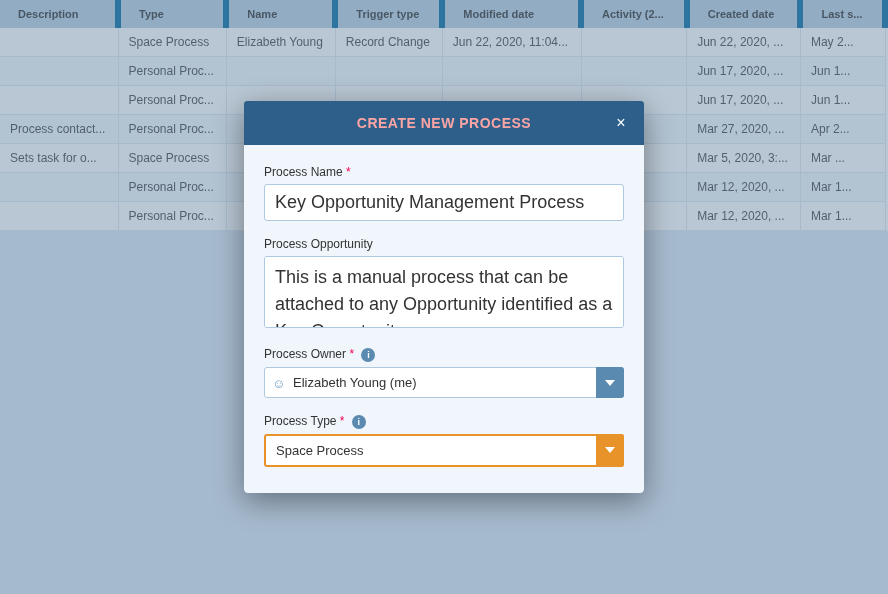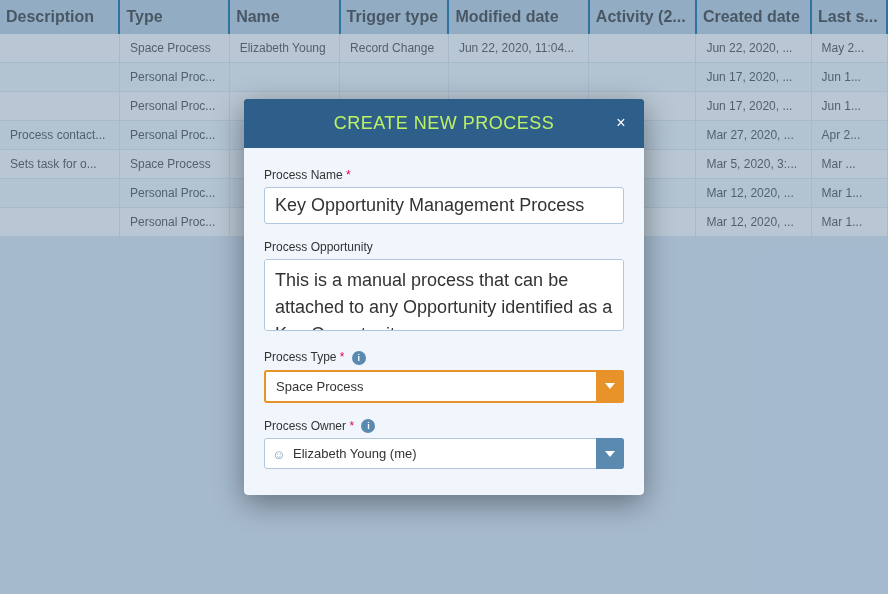--- a/index.html
+++ b/index.html
@@ -25,27 +25,27 @@
       width: 100%;
       border-collapse: collapse;
       background: #fff;
     }
 
     table.bg-table thead tr {
       background: #b8cfe0;
     }
 
     table.bg-table thead th {
-      padding: 8px 6px;
+      padding: 8px 18px;
       text-align: left;
       font-weight: 600;
       color: #333;
-      border-right: 2px solid #0369a1;
+      border-right: 6px solid #0369a1;
       white-space: nowrap;
-      font-size: 16px;
+      font-size: 11px;
     }
 
     table.bg-table tbody tr {
       border-bottom: 1px solid #dde8f0;
       background: #fff;
     }
 
     table.bg-table tbody tr:nth-child(even) {
       background: #f3f8fc;
     }
@@ -80,23 +80,23 @@
     .modal-header {
       background: #2e5f8a;
       padding: 14px 16px;
       display: flex;
       align-items: center;
       justify-content: center;
       position: relative;
     }
 
     .modal-title {
-      color: #bef264;
-      font-size: 18px;
-      font-weight: 400;
+      color: #fca5a5;
+      font-size: 14px;
+      font-weight: 700;
       letter-spacing: 0.5px;
       text-transform: uppercase;
     }
 
     .modal-close {
       position: absolute;
       right: 12px;
       top: 50%;
       transform: translateY(-50%);
       color: #fff;
@@ -379,49 +379,49 @@
 
       <div class="form-group">
         <label class="form-label">
           <span>Process Opportunity</span>
         </label>
         <textarea class="form-input" style="">This is a manual process that can be attached to any Opportunity identified as a Key Opportunity</textarea>
       </div>
 
       <div class="form-group">
         <label class="form-label">
-          <span>Process Type</span> <span class="required">*</span>
-          <span class="info-icon">i</span>
-        </label>
-        <div class="process-type-select-wrap">
-          <select style="padding-right:36px;">
-            <option>Space Process</option>
-          </select>
-          <span class="select-arrow select-arrow-orange">
-            <svg viewBox="0 0 10 6">
-                <path d="M0 0l5 6 5-6z"></path>
-              </svg>
-          </span>
-        </div>
-      </div>
-
-      <div class="form-group">
-        <label class="form-label">
           <span>Process Owner</span> <span class="required">*</span>
           <span class="info-icon">i</span>
         </label>
         <div class="select-wrap">
           <span class="select-person-icon">☺</span>
           <select>
             <option>Elizabeth Young (me)</option>
           </select>
           <span class="select-arrow">
             <svg viewBox="0 0 10 6">
                 <path d="M0 0l5 6 5-6z"></path>
               </svg>
           </span>
         </div>
       </div>
 
+      <div class="form-group">
+        <label class="form-label">
+          <span>Process Type</span> <span class="required">*</span>
+          <span class="info-icon">i</span>
+        </label>
+        <div class="process-type-select-wrap">
+          <select style="padding-right:36px;">
+            <option>Space Process</option>
+          </select>
+          <span class="select-arrow select-arrow-orange">
+            <svg viewBox="0 0 10 6">
+                <path d="M0 0l5 6 5-6z"></path>
+              </svg>
+          </span>
+        </div>
+      </div>
+
     </div>
 
   </div>
 </div>
 
 </body></html>

